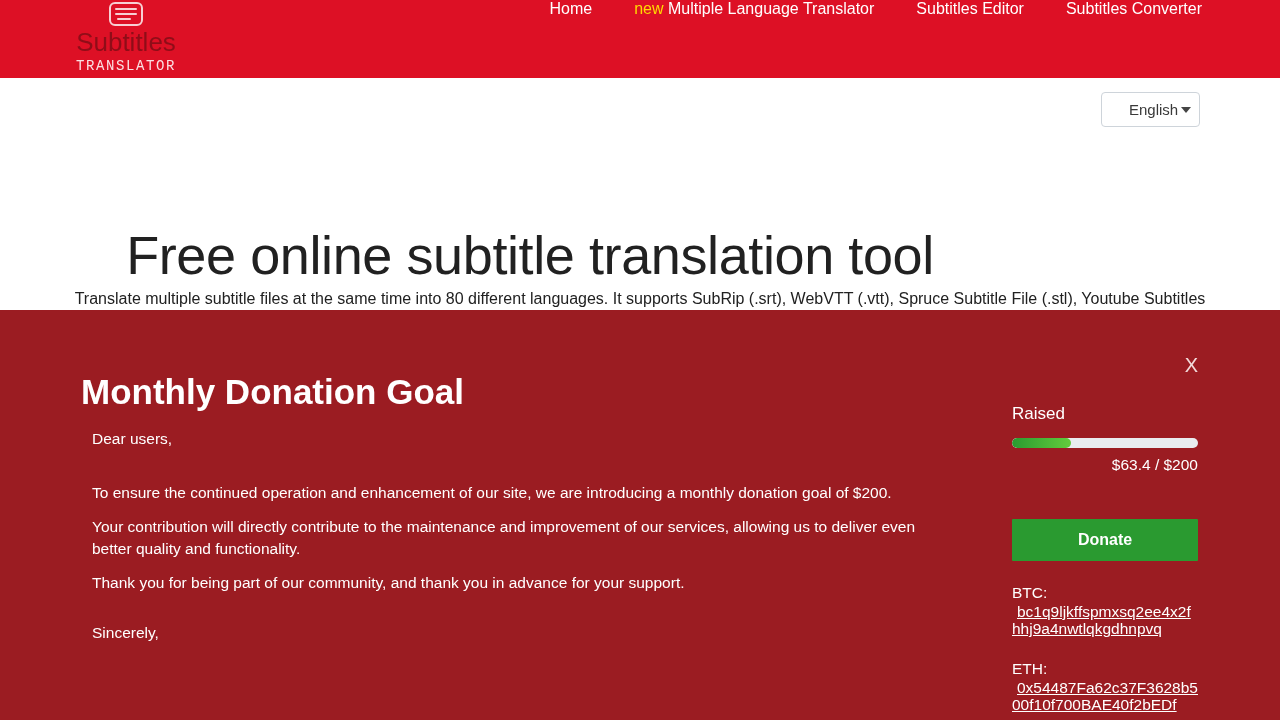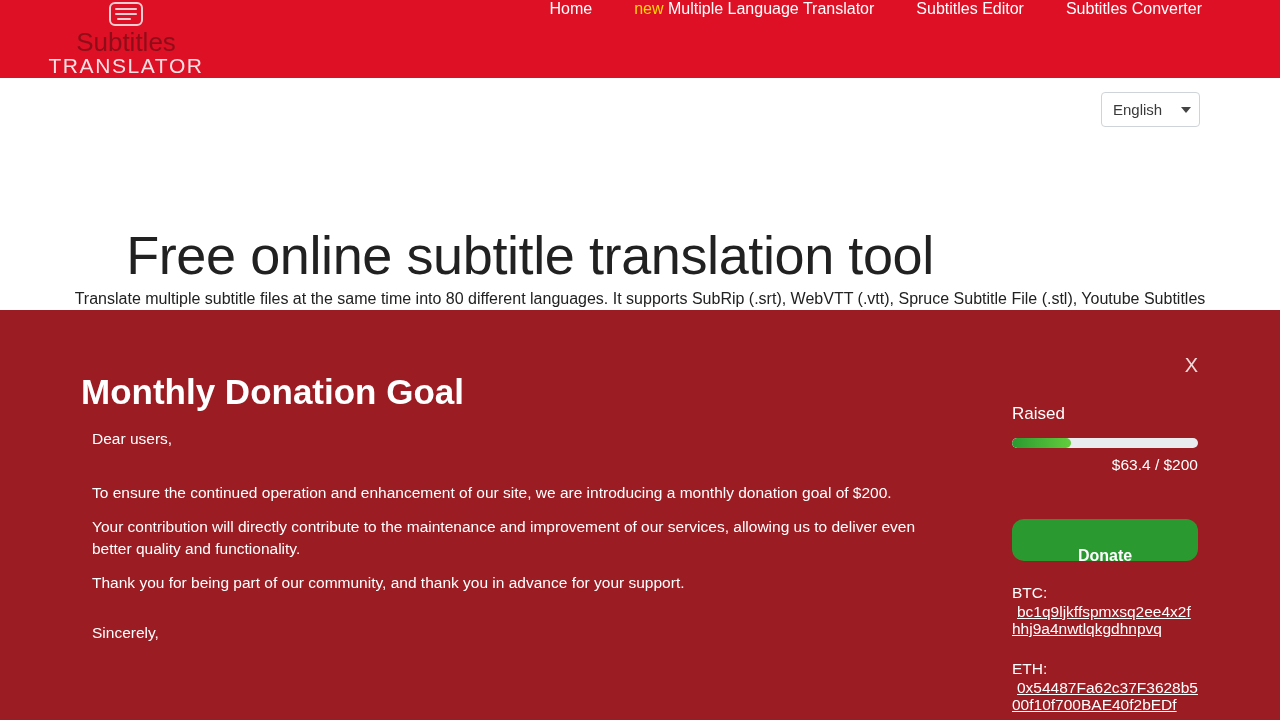--- a/index.html
+++ b/index.html
@@ -37,23 +37,24 @@
   .brand-icon i { display: block; height: 2.5px; background: #f7cfd3; border-radius: 1px; }
   .brand-icon i.l1 { width: 22px; }
   .brand-icon i.l2 { width: 22px; }
   .brand-icon i.l3 { width: 14px; align-self: flex-start; margin-left: 6px; }
   .brand-title {
     font-size: 26px; line-height: 30px;
     color: #8f0d18; letter-spacing: 0px;
     font-weight: 400;
   }
   .brand-sub {
-    font-size: 21px; line-height: 18px;
+    font-size: 14px; line-height: 18px;
     color: #fbdfe2; letter-spacing: 1.6px;
     font-weight: 400;
+    font-family: Liberation Mono, monospace;
   }
   .main-nav {
     position: absolute; right: 78px; top: 0;
     height: 78px;
     display: flex; gap: 42px;
   }
   .nav-link {
     color: #ffffff; font-size: 16px;
     text-decoration: none; white-space: nowrap;
   }
@@ -64,21 +65,21 @@
     position: absolute; top: 78px; left: 0;
     width: 1280px; height: 60px;
   }
   .lang-select {
     position: absolute; right: 80px; top: 14px;
     width: 99px; height: 35px;
     background: #ffffff;
     border: 1px solid #ced4da;
     border-radius: 4px;
     display: flex; align-items: center;
-    padding: 0 8px 0 11px;
+    padding: 0 8px 0 27px;
     font-size: 15px; color: #3a3a3a;
   }
   .lang-select .chev {
     margin-left: auto;
     width: 0; height: 0;
     border-left: 5px solid transparent;
     border-right: 5px solid transparent;
     border-top: 6px solid #444;
   }
 
@@ -149,25 +150,25 @@
     background: linear-gradient(to right, #2a9a30, #63cc3d);
   }
   .raised-amount {
     margin-top: 7px; text-align: right;
     font-size: 15.5px; line-height: 20px; color: #ffffff;
   }
   .donate-button {
     display: block; margin-top: 44px;
     width: 186px; height: 42px;
     background: #2a9a30; color: #ffffff;
-    border: none; border-radius: 12px;
+    border: none; border-radius: 1px;
     font-size: 16px; font-weight: 700;
     font-family: "Liberation Sans", sans-serif;
     cursor: pointer; text-align: center; line-height: 42px;
-    padding: 16px;
+    padding: 0;
   }
   .crypto-block { margin-top: 22px; }
   .crypto-label {
     font-size: 15.5px; line-height: 20px; color: #ffffff;
   }
   .crypto-addr {
     display: block; width: 186px;
     font-size: 15.5px; line-height: 17px;
     color: #ffffff; text-decoration: underline;
     word-break: break-all; text-indent: 5px;

